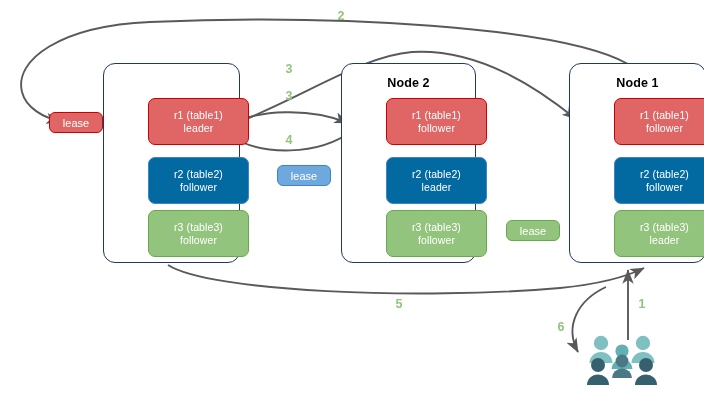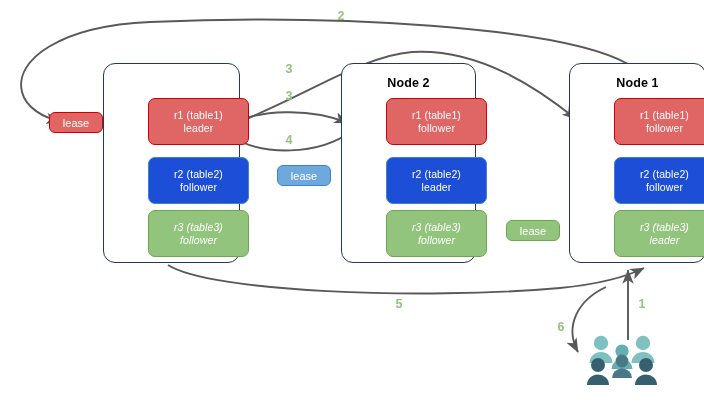--- a/index.html
+++ b/index.html
@@ -53,22 +53,22 @@
     justify-content: center;
     color: #ffffff;
     font-size: 10.5px;
     line-height: 13px;
     text-align: center;
     letter-spacing: .1px;
     margin-left: 26px;
   }
   .replica .l1, .replica .l2 { display: block; }
   .rep-red   { background: #e06666; border: 1.6px solid #cc0000; }
-  .rep-blue  { background: #1d4ed8; border: 1.6px solid #3d85c6; text-align: center; }
-  .rep-green { background: #93c47d; border: 1.6px solid #6aa84f; font-style: italic; }
+  .rep-blue  { background: #0369a1; border: 1.6px solid #3d85c6; text-align: center; }
+  .rep-green { background: #93c47d; border: 1.6px solid #6aa84f; }
 
   .lease {
     position: absolute;
     box-sizing: border-box;
     border-radius: 6px;
     display: flex;
     align-items: center;
     justify-content: center;
     color: #ffffff;
     font-size: 11px;

